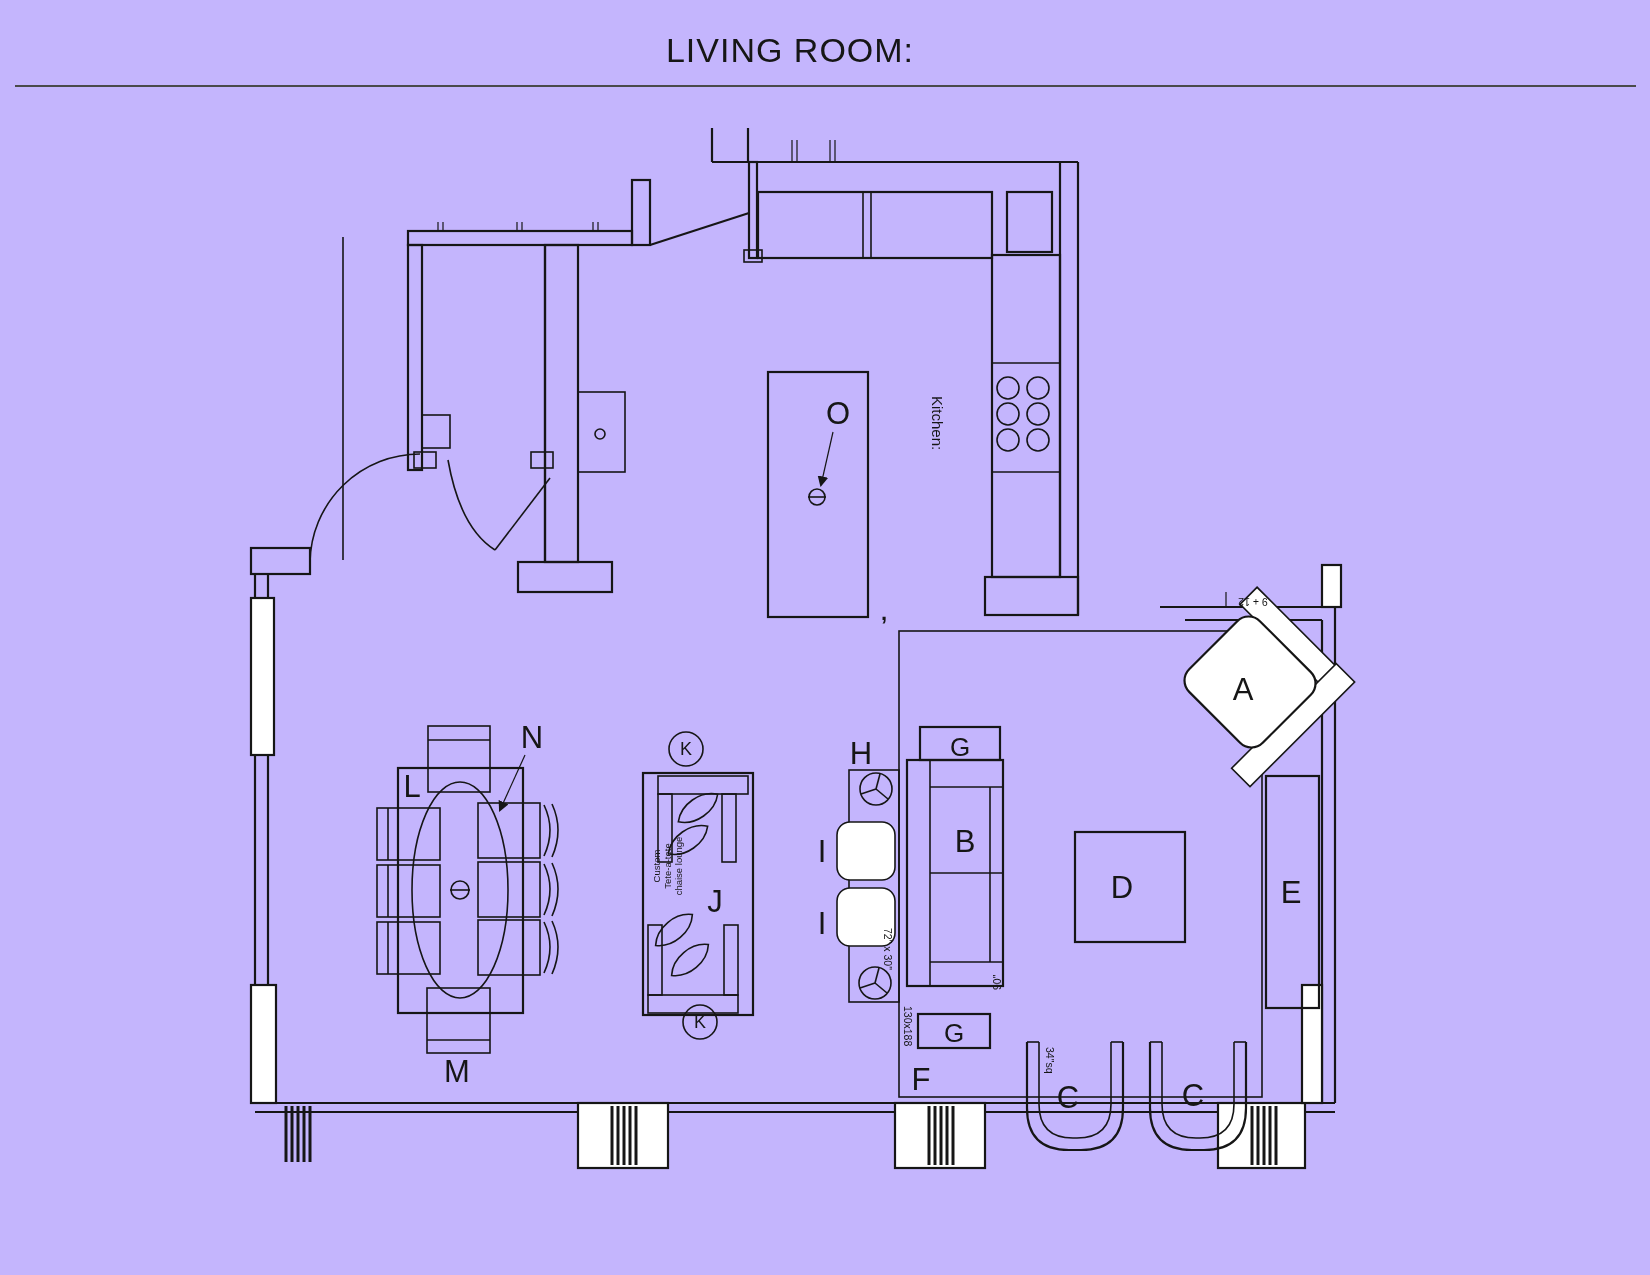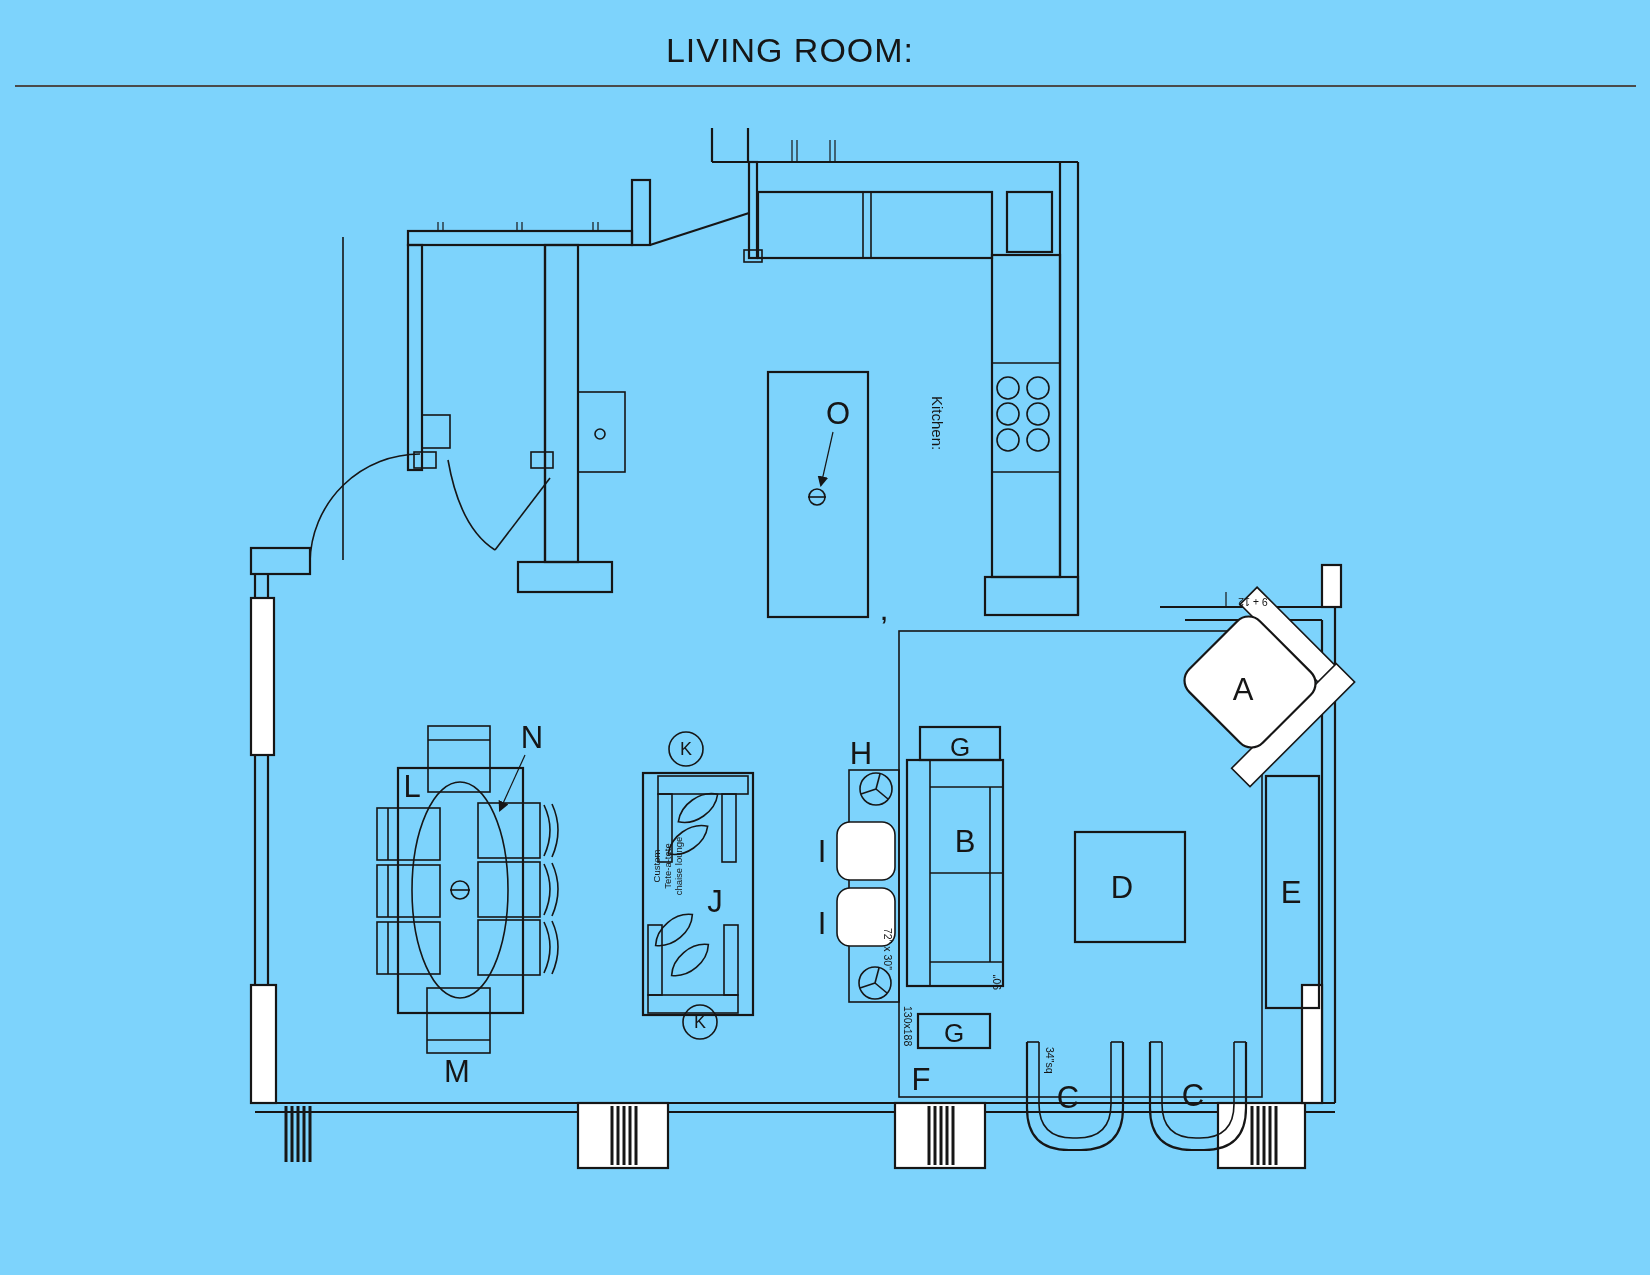--- a/index.html
+++ b/index.html
@@ -1,16 +1,16 @@
 <!DOCTYPE html>
 <html><head>
 <meta charset="utf-8">
 <style>
   html,body{margin:0;padding:0;background:#ffffff;}
-  .page{width:1650px;height:1275px;position:relative;background:#7dd3fc;
+  .page{width:1650px;height:1275px;position:relative;background:#c4b5fd;
         font-family:"Liberation Sans",sans-serif;}
   svg{display:block;}
   text{fill:#161616;}
   .t-title{font-size:34px;font-weight:500;letter-spacing:1px;}
   .t-letter{font-size:31px;font-weight:500;}
   .t-letter-sm{font-size:26px;font-weight:500;}
   .t-k{font-size:18px;font-weight:500;}
   .t-note{font-size:9.5px;}
   .t-dim{font-size:10.5px;}
   .t-room{font-size:15px;}

